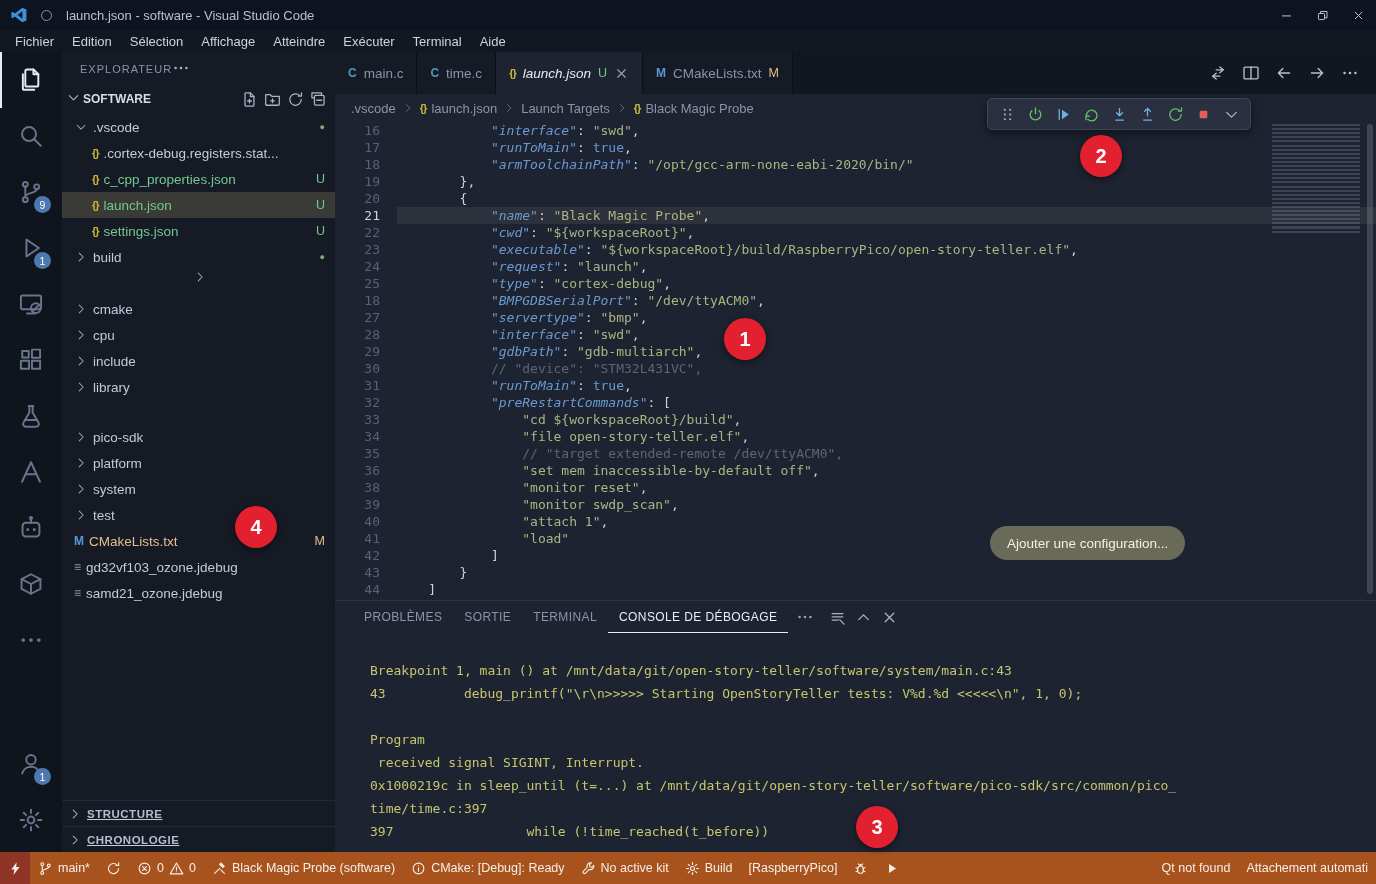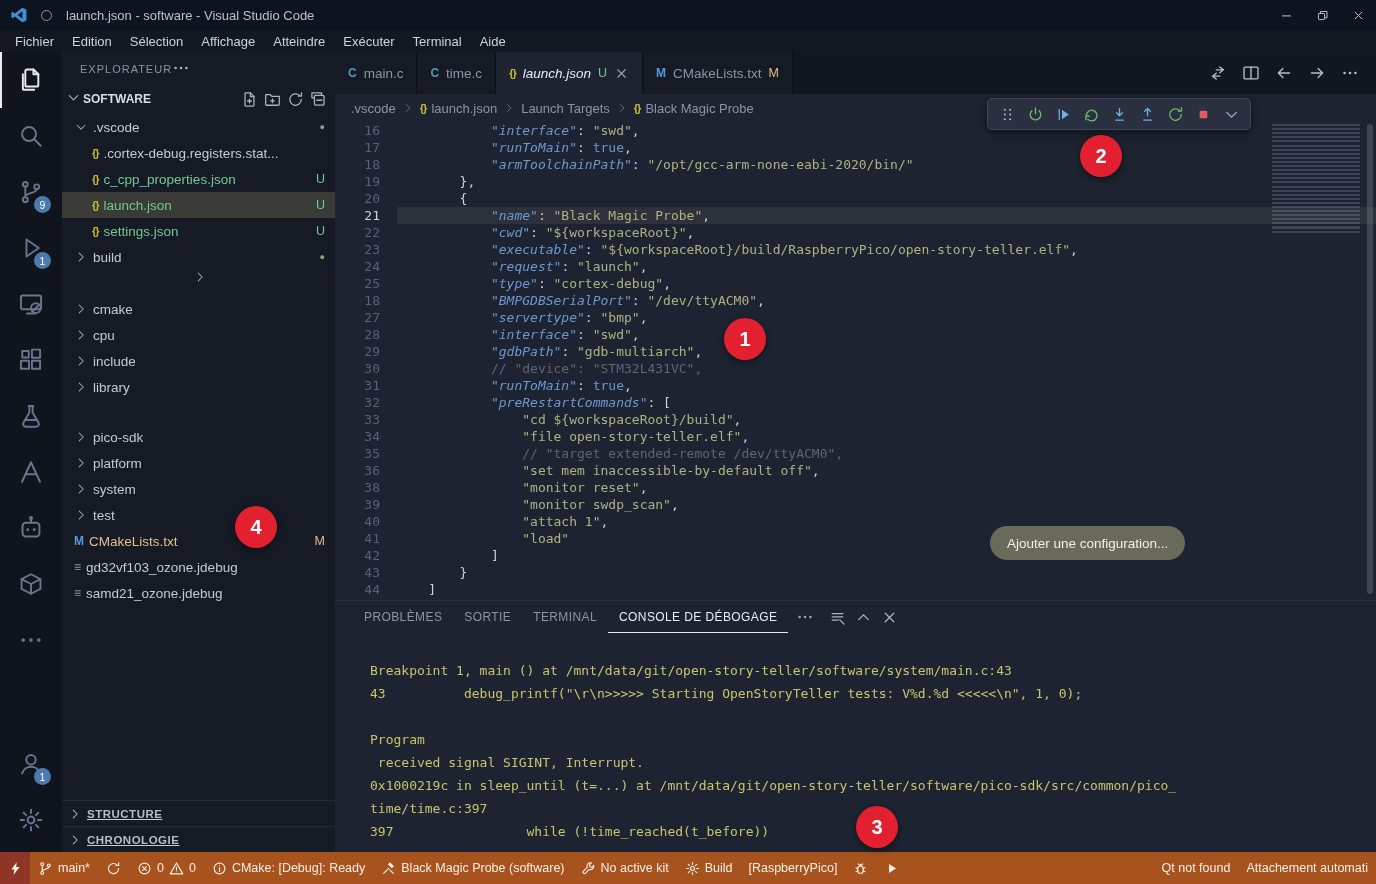--- a/index.html
+++ b/index.html
@@ -822,36 +822,36 @@
               <path d="M8 2.1l6.7 11.6H1.3z"></path>
               <path d="M8 6.4v3.3"></path>
               <circle cx="8" cy="11.5" r=".55" fill="currentColor" stroke="none"></circle>
             </svg>
           </span>
           <span>0</span>
         </div>
         <div class="sbi">
           <span class="icw">
             <svg viewBox="0 0 16 16" fill="none" stroke="currentColor" stroke-width="1.2" stroke-linecap="round" stroke-linejoin="round">
+              <path d="M2.8 13.2l5.4-5.4"></path>
+              <path d="M7.4 3.6L9.6 1.4l4.2 4.2-2.2 2.2z" fill="currentColor" stroke="none"></path>
+              <path d="M9.4 9.4l3.8 3.8"></path>
+            </svg>
+          </span>
+          <span>Black Magic Probe (software)</span>
+        </div>
+        <div class="sbi">
+          <span class="icw">
+            <svg viewBox="0 0 16 16" fill="none" stroke="currentColor" stroke-width="1.2" stroke-linecap="round" stroke-linejoin="round">
               <circle cx="8" cy="8" r="5.7"></circle>
               <path d="M8 7.2v3.6"></path>
               <circle cx="8" cy="4.9" r=".6" fill="currentColor" stroke="none"></circle>
             </svg>
           </span>
           <span>CMake: [Debug]: Ready</span>
-        </div>
-        <div class="sbi">
-          <span class="icw">
-            <svg viewBox="0 0 16 16" fill="none" stroke="currentColor" stroke-width="1.2" stroke-linecap="round" stroke-linejoin="round">
-              <path d="M2.8 13.2l5.4-5.4"></path>
-              <path d="M7.4 3.6L9.6 1.4l4.2 4.2-2.2 2.2z" fill="currentColor" stroke="none"></path>
-              <path d="M9.4 9.4l3.8 3.8"></path>
-            </svg>
-          </span>
-          <span>Black Magic Probe (software)</span>
         </div>
         <div class="sbi">
           <span class="icw">
             <svg viewBox="0 0 16 16" fill="none" stroke="currentColor" stroke-width="1.2" stroke-linecap="round" stroke-linejoin="round">
               <path d="M13.6 4.6a3.7 3.7 0 0 1-4.8 4.4l-4 4a1.55 1.55 0 0 1-2.2-2.2l4-4A3.7 3.7 0 0 1 11 2L9 4l.4 2.2 2.2.4z"></path>
             </svg>
           </span>
           <span>No active kit</span>
         </div>
         <div class="sbi">

